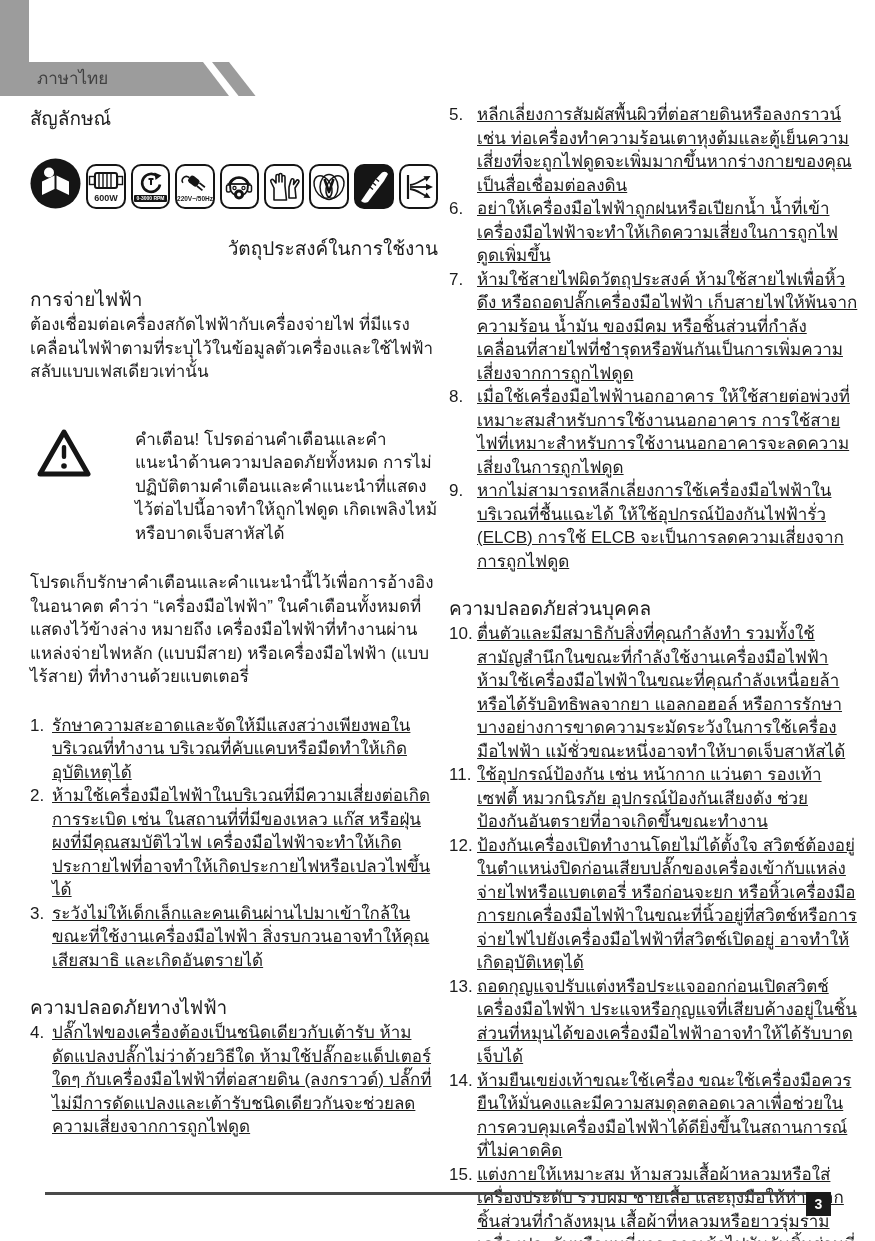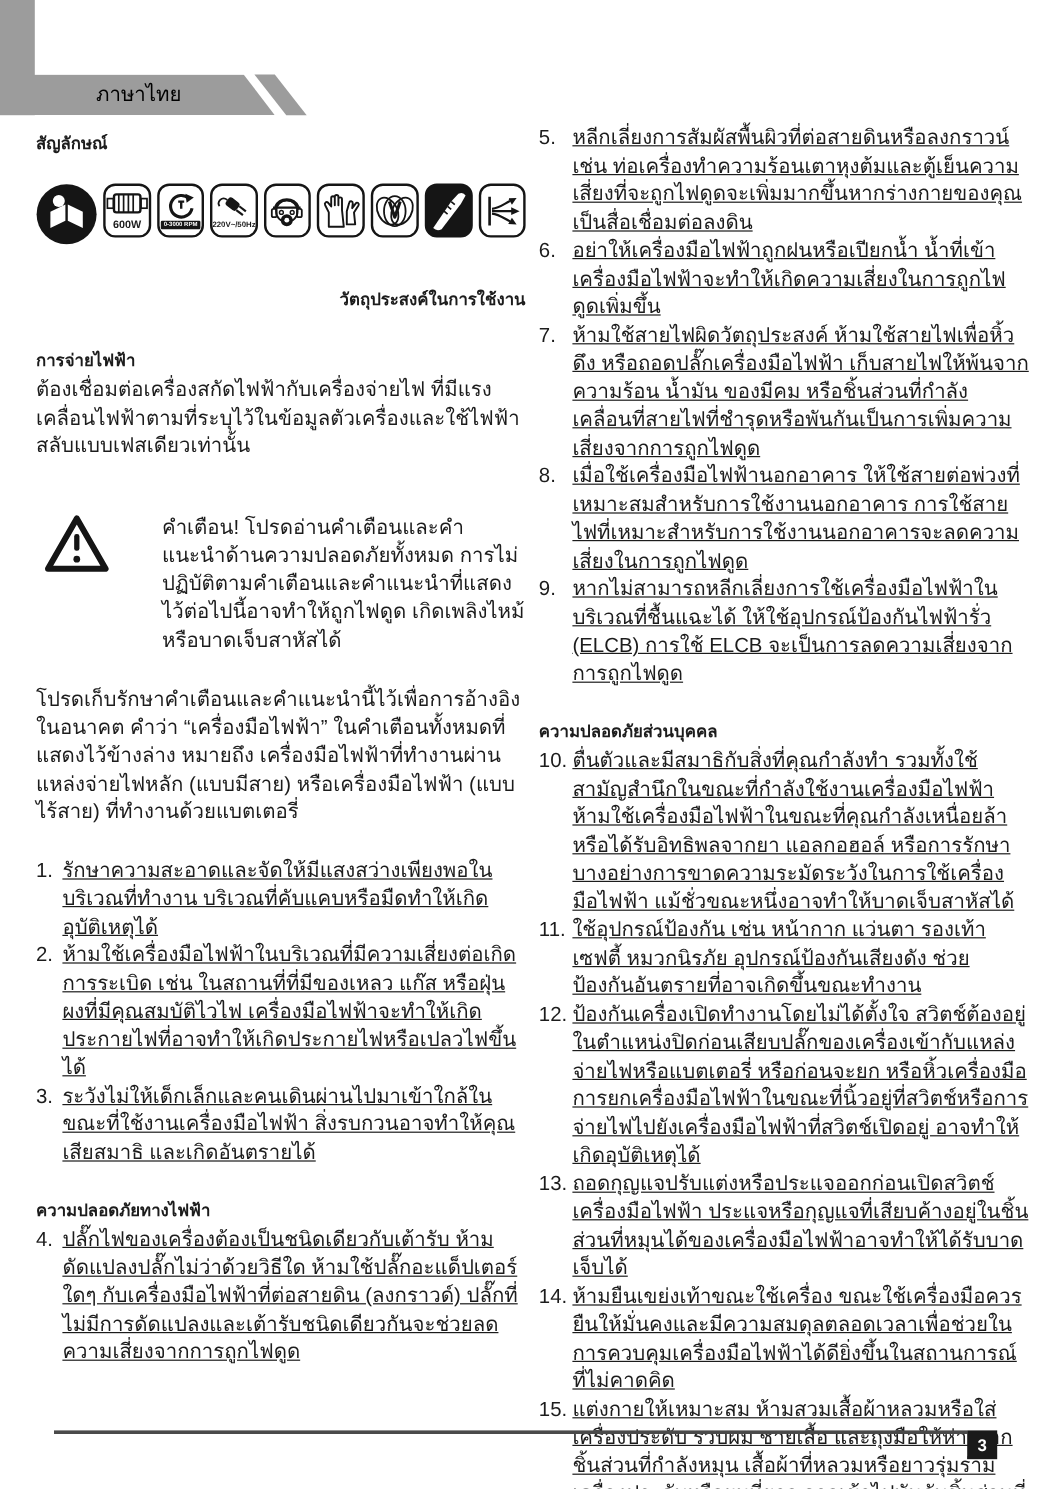--- a/index.html
+++ b/index.html
@@ -5,32 +5,32 @@
   html,body{margin:0;padding:0;}
   body{
     width:875px;height:1241px;position:relative;overflow:hidden;
     background:#ffffff;color:#1c1c1c;
     font-family:"Liberation Sans","DejaVu Sans",sans-serif;
   }
   
   .corner-bar{position:absolute;left:0;top:0;width:29px;height:96px;background:#9c9c9c;}
   .banner{position:absolute;left:0;top:62px;width:232px;height:34px;background:#9c9c9c;
           clip-path:polygon(0 0,203px 0,229px 100%,0 100%);}
-  .banner-label{color:#000000;font-size:17px;line-height:34px;padding-left:80px;}
+  .banner-label{color:#404040;font-size:17px;line-height:34px;padding-left:37px;}
   .banner-stripe{position:absolute;left:212px;top:62px;width:17px;height:34px;background:#9c9c9c;
           transform:skewX(38deg);transform-origin:0 0;}
   
   .col{position:absolute;font-size:17px;line-height:23.5px;}
   .col-left{left:30px;top:106px;width:408px;}
   .col-right{left:449px;top:103px;width:409px;}
-  .sec-heading{font-size:14px;font-weight:700;line-height:26px;margin:0;}
+  .sec-heading{font-size:19px;font-weight:400;line-height:26px;margin:0;}
   .para{margin:0;}
   .sec{margin-bottom:23px;}
   
-  .icon-row{display:flex;align-items:flex-start;gap:5px;margin:21px 0 6px 0;height:56px;}
+  .icon-row{display:flex;align-items:flex-end;gap:5px;margin:21px 0 6px 0;height:56px;}
   .sym{width:45px;height:45px;border:2.5px solid #151515;border-radius:10px;background:#fff;
        display:flex;flex-direction:column;align-items:center;justify-content:center;box-sizing:border-box;}
   .sym-round{width:51px;height:51px;border:none;border-radius:50%;padding:0;}
   .sym-dark{background:#151515;}
   .sym-label{font-size:9px;font-weight:700;line-height:10px;letter-spacing:0;}
   .sym-label-sm{font-size:6.5px;font-weight:700;line-height:8px;}
   .sym-label-inv{background:#151515;color:#fff;font-size:5px;font-weight:700;line-height:7px;padding:0 2px;border-radius:1px;}
   
   .warn{display:flex;gap:43px;margin:44px 0 26px 0;padding-left:6px;}
   .warn-text{width:306px;}

